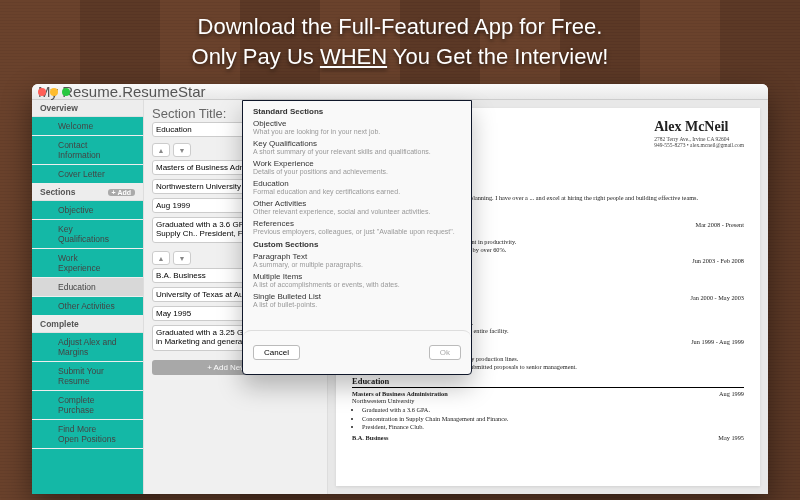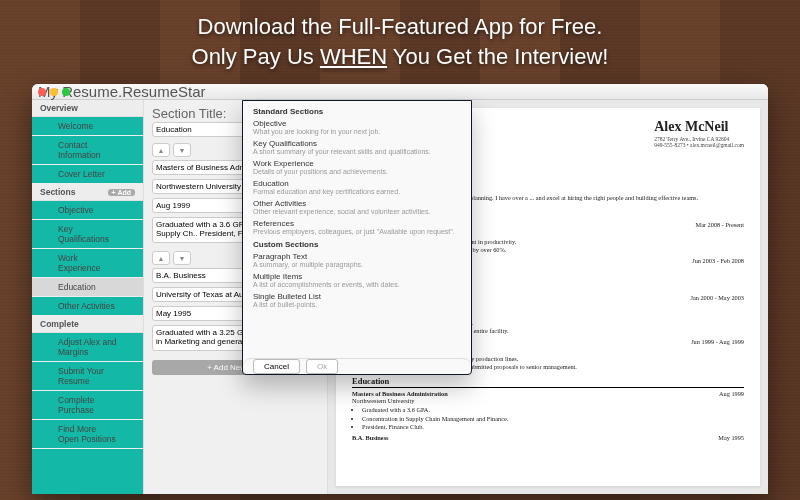--- a/index.html
+++ b/index.html
@@ -36,21 +36,21 @@
   .page .sub{font-weight:bold;}
   .page .date{white-space:nowrap;padding-left:6px;}
   .page ul{margin:1px 0 3px 10px;}
   .page li{margin-bottom:0.5px;}
   .modal-back{position:absolute;top:16px;left:210px;width:230px;height:275px;background:#f9f9f9;border:1px solid #0f172a;border-radius:0 0 4px 4px;box-shadow:0 12px 24px rgba(0,0,0,.25);display:flex;flex-direction:column;}
   .modal-list{flex:1;overflow-y:auto;padding:4px 0;}
   .m-head{padding:2px 10px;font-weight:bold;font-size:8px;color:#333;}
   .m-item{padding:1px 10px 3px;}
   .m-item .t{font-size:8px;color:#333;}
   .m-item .d{font-size:7px;color:#999;}
-  .modal-btns{display:flex;justify-content:flex-start;gap:6px;padding:0 10px;border-top:1px solid #ddd;border-radius:8px;}
+  .modal-btns{display:flex;justify-content:space-between;gap:6px;padding:14px 10px;border-top:1px solid #ddd;border-radius:8px;}
   .modal-btns button{font-size:8px;padding:2px 10px;border-radius:3px;border:1px solid #bbb;background:#fff;}
   .modal-btns .ok{color:#aaa;}
 </style>
 </head>
 <body>
 
 <div class="wood"></div>
 
 <div class="promo">
   <div>Download the Full-Featured App for Free.</div>

